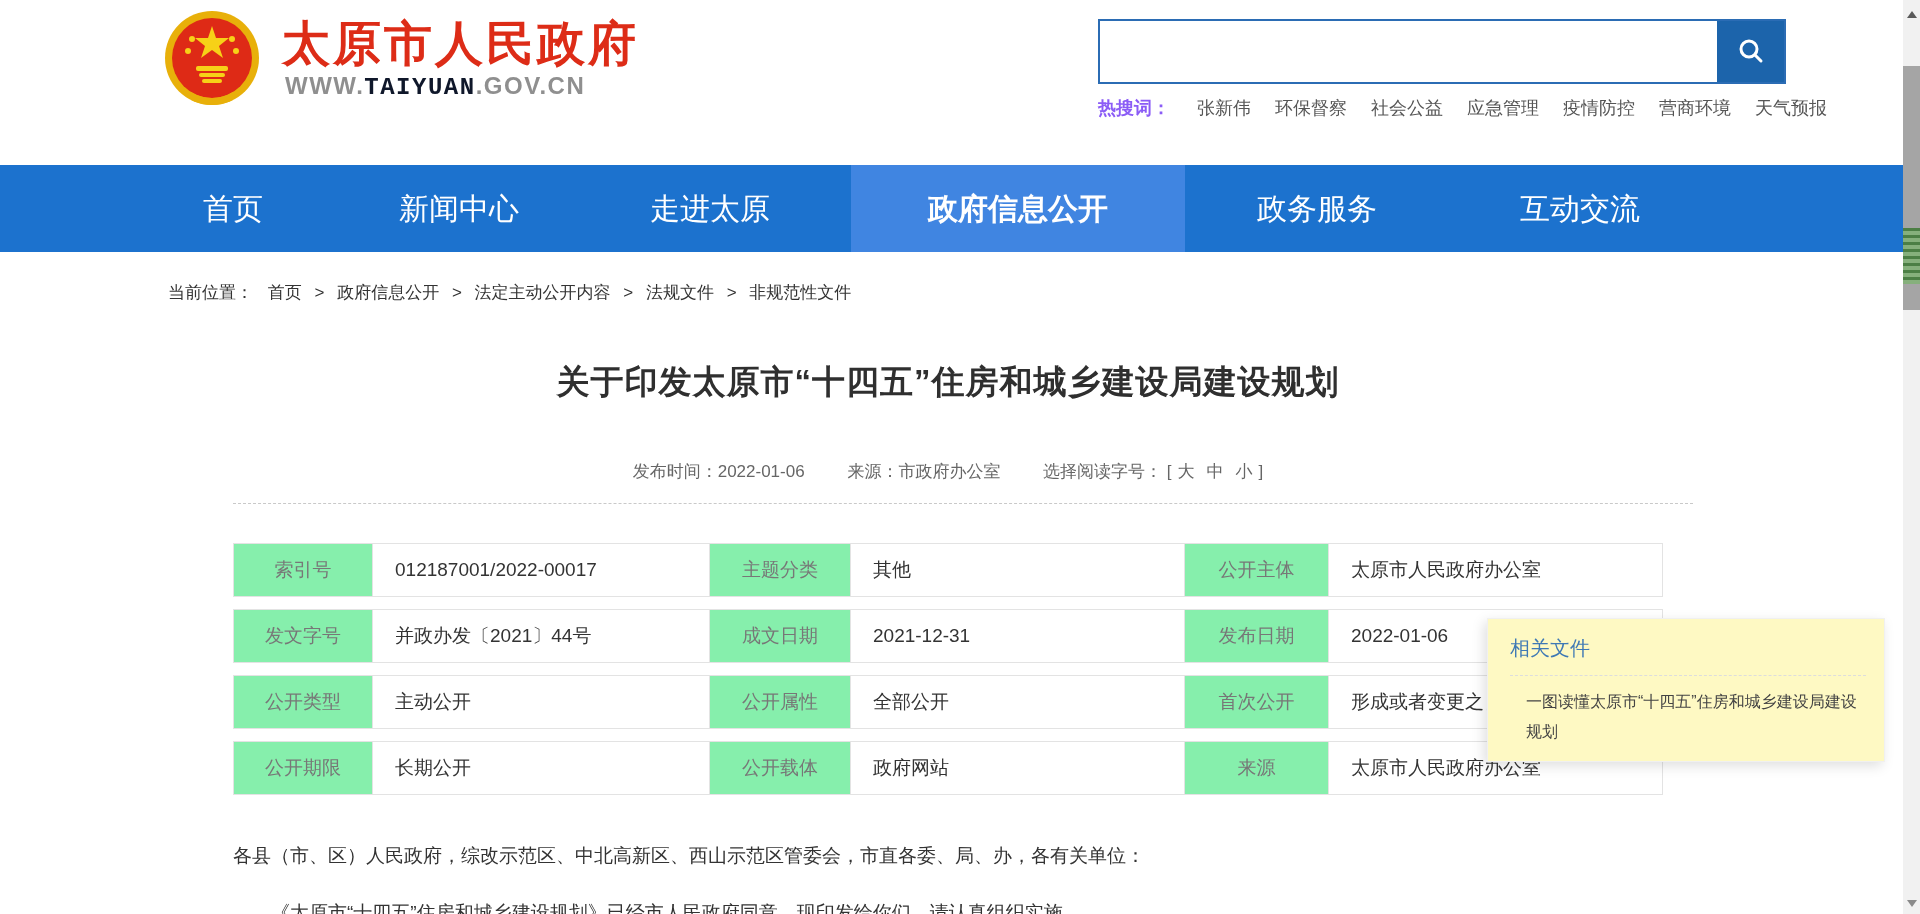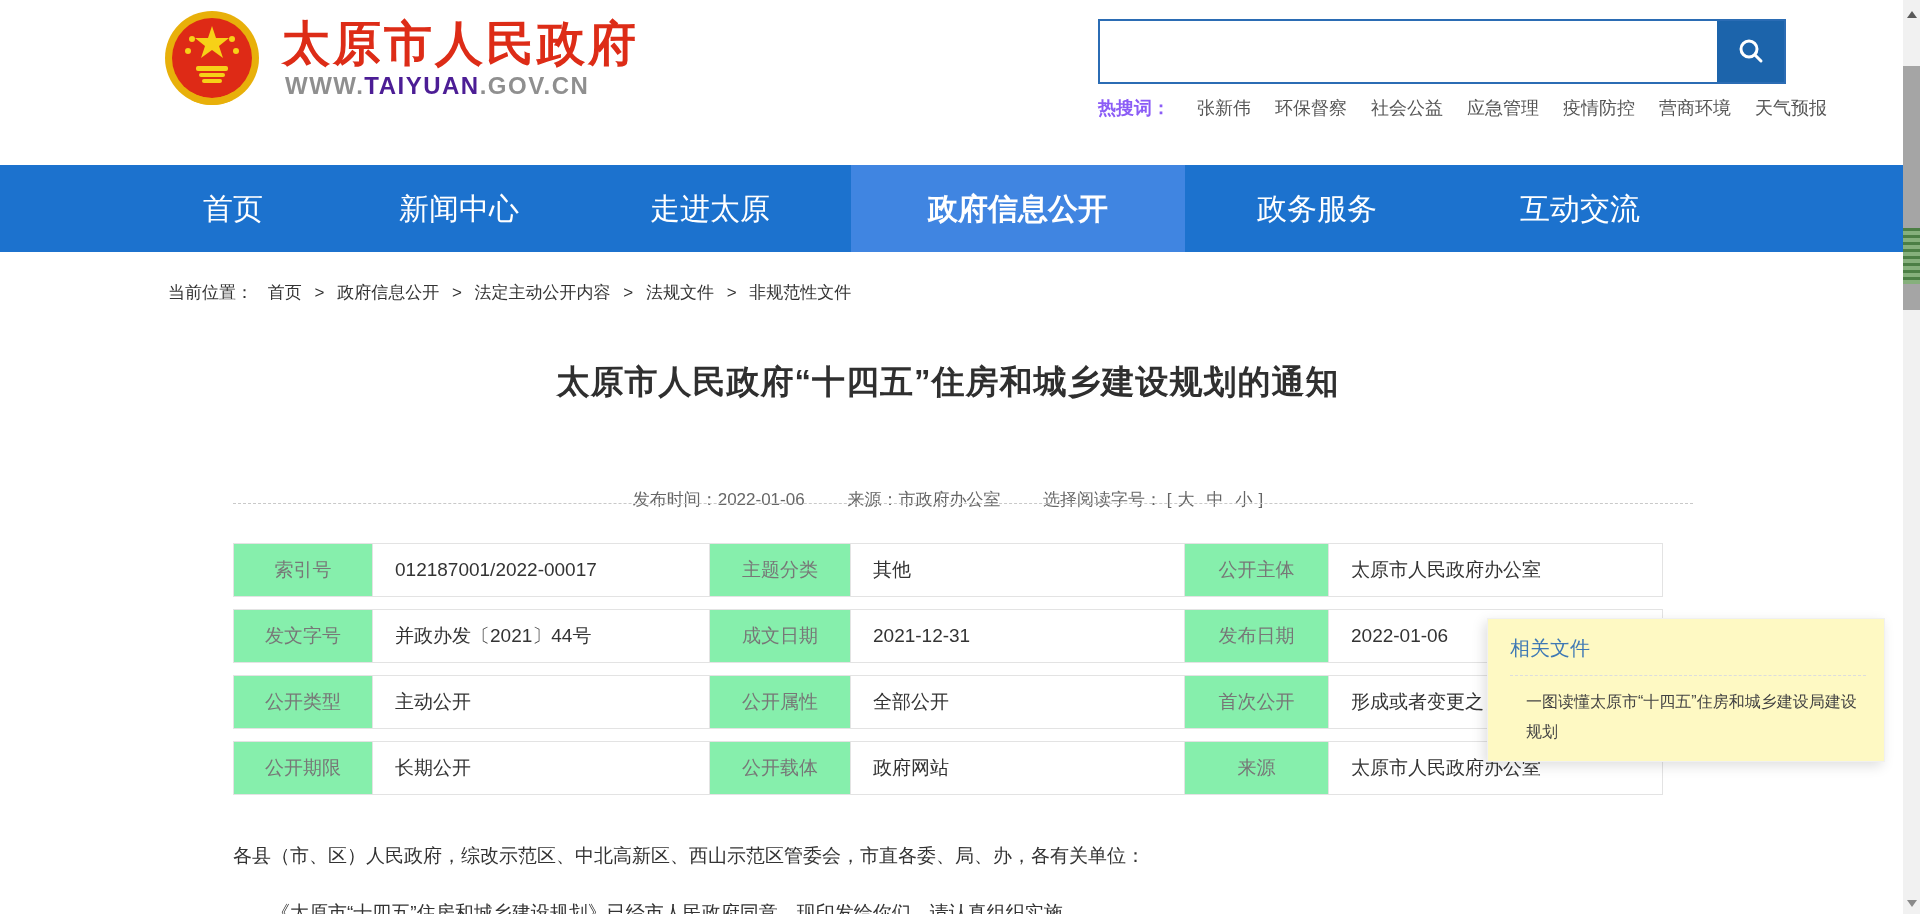--- a/index.html
+++ b/index.html
@@ -7,21 +7,21 @@
   body { font-family:"Liberation Sans","DejaVu Sans",sans-serif; background:#ffffff; }
   #screen { position:relative; width:1920px; height:914px; overflow:hidden; background:#fff; }
 
   
   .header { position:absolute; top:0; left:0; width:1920px; height:165px; background:#fff; }
   .logo { position:absolute; left:161px; top:8px; width:102px; height:100px; }
   .site-name { position:absolute; left:282px; top:12px; font-size:48px; font-weight:bold;
                color:#dd2c17; letter-spacing:3px; white-space:nowrap; }
   .site-url { position:absolute; left:285px; top:72px; font-size:24px; font-weight:bold;
               color:#8f8f8f; letter-spacing:1.5px; white-space:nowrap; }
-  .site-url .hl { color:#4c1d95; }
+  .site-url .hl { color:#0f172a;font-family:Liberation Mono, monospace; }
 
   .search-wrap { position:absolute; left:1098px; top:19px; width:688px; height:65px;
                  border:2px solid #2b6cb4; display:flex; }
   .search-input { flex:1; border:none; outline:none; height:100%; font-size:20px; padding:0 14px;
                   color:#333; background:#fff; }
   .search-btn { width:67px; height:100%; background:#1c64ab; border:none; cursor:pointer;
                 display:flex; align-items:center; justify-content:center; }
 
   .hot-search { position:absolute; left:1098px; top:96px; font-size:18px; color:#555; white-space:nowrap; }
   .hot-search .hot-label { font-weight:bold; color:#8b5cf6; margin-right:22px; }
@@ -36,21 +36,21 @@
   
   .breadcrumb { position:absolute; left:168px; top:281px; font-size:17px; color:#333; white-space:nowrap; }
   .breadcrumb a { color:#333; text-decoration:none; cursor:pointer; }
   .breadcrumb .sep { margin:0 8px; color:#333; }
   .breadcrumb .loc-label { margin-right:10px; }
 
   
   .article-title { position:absolute; left:0; top:360px; width:1896px; text-align:center;
                    font-size:33px; font-weight:bold; color:#2f2f2f; letter-spacing:1px; }
   .article-meta { position:absolute; left:0; top:460px; width:1896px; text-align:center;
-                  font-size:17px; color:#666;margin-top:28px; }
+                  font-size:17px; color:#666; }
   .article-meta .gap { display:inline-block; width:38px; }
   .article-meta .fs { color:#666; margin:0 6px; cursor:pointer; }
   .meta-divider { position:absolute; left:233px; top:503px; width:1460px; height:0;
                   border-top:1px dashed #c9c9c9; }
 
   
   .info-table { position:absolute; left:233px; top:531px; width:1430px;
                 border-collapse:separate; border-spacing:0 12px; table-layout:fixed; }
   .info-table td { height:54px; border:1px solid #e3e3e3; font-size:19px; vertical-align:middle;
                    overflow:hidden; white-space:nowrap; }
@@ -146,21 +146,21 @@
     <span class="sep">&gt;</span>
     <a>政府信息公开</a>
     <span class="sep">&gt;</span>
     <a>法定主动公开内容</a>
     <span class="sep">&gt;</span>
     <a>法规文件</a>
     <span class="sep">&gt;</span>
     <a>非规范性文件</a>
   </div>
 
-  <div class="article-title">太原市人民政府“十四五”住房和城乡建设规划的通知</div>
+  <div class="article-title">关于印发太原市“十四五”住房和城乡建设局建设规划</div>
 
   <div class="article-meta">
     <span>发布时间：</span><span>2022-01-06</span><span class="gap"></span>
     <span>来源：</span><span>市政府办公室</span><span class="gap"></span>
     <span>选择阅读字号：</span>
     <span>[</span><span class="fs">大</span><span class="fs">中</span><span class="fs">小</span><span>]</span>
   </div>
 
   <div class="meta-divider"></div>
 

